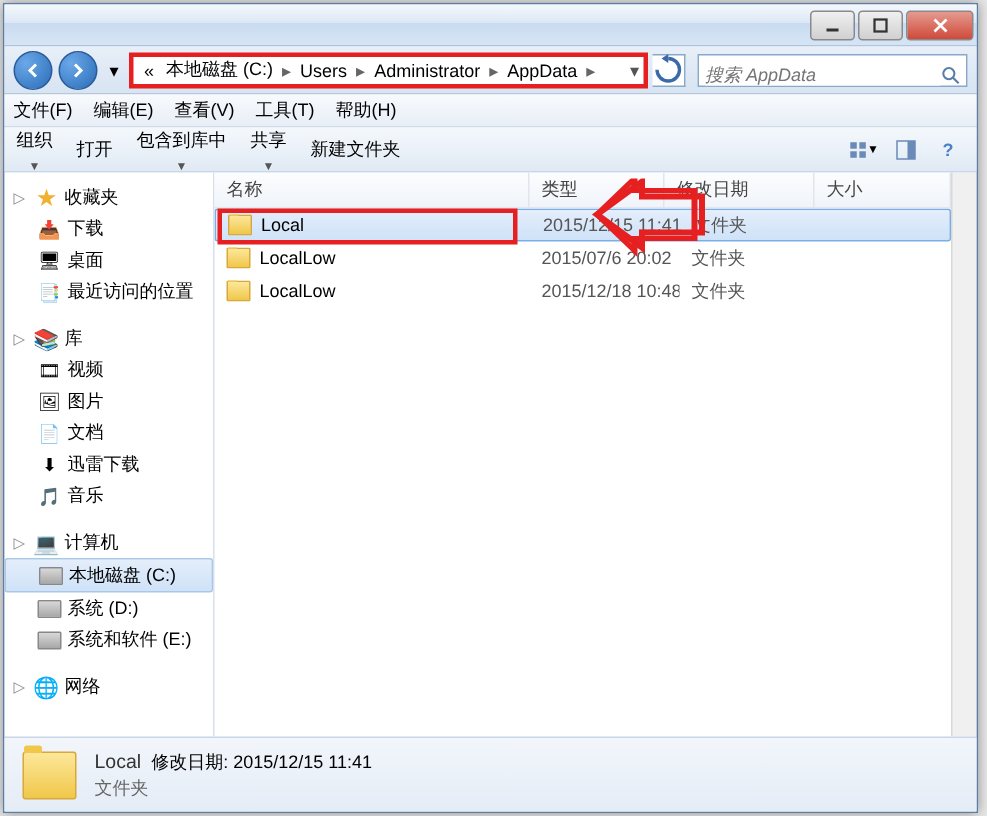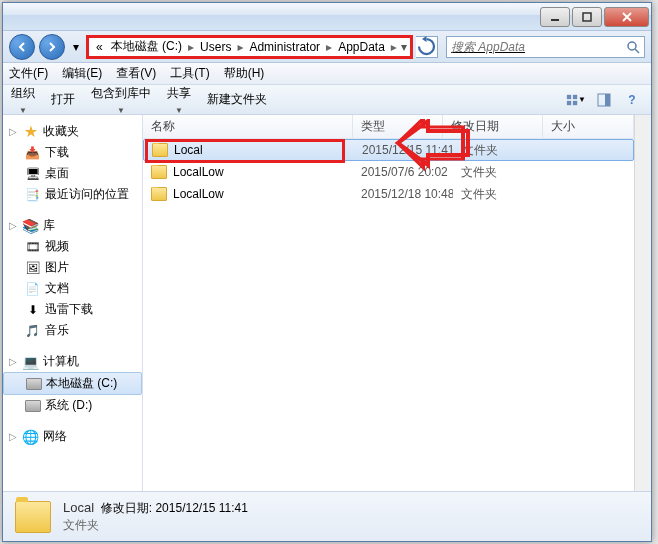--- a/index.html
+++ b/index.html
@@ -11,21 +11,21 @@
 .winbtn svg { width: 10px; height: 10px; }
 .navbar { height: 32px; background: linear-gradient(#e8eff8,#d7e4f2); display: flex; align-items: center; padding: 0 6px; border-bottom: 1px solid #b8c8dc; gap: 4px; }
 .navbtn { width: 26px; height: 26px; border-radius: 50%; background: radial-gradient(circle at 30% 30%, #6aa8e8, #2a6cb8); border: 1px solid #2a5a9a; display: flex; align-items: center; justify-content: center; cursor: pointer; }
 .navbtn svg { width: 12px; height: 12px; fill: #fff; }
 .navdrop { width: 14px; height: 18px; display: flex; align-items: center; justify-content: center; cursor: pointer; }
 .address { flex: 1; height: 22px; background: #fff; border: 1px solid #8aa8c8; display: flex; align-items: center; padding: 0 4px; position: relative; }
 .address-highlight { position: absolute; top: -2px; left: -2px; right: -2px; bottom: -2px; border: 3px solid #e62020; pointer-events: none; }
 .crumb { display: flex; align-items: center; padding: 0 4px; cursor: pointer; height: 100%; }
 .crumb-sep { color: #666; padding: 0 2px; }
 .addr-refresh { width: 22px; height: 22px; border: 1px solid #8aa8c8; border-left: none; background: #fff; display: flex; align-items: center; justify-content: center; cursor: pointer; }
-.searchbox { width: 199px; height: 22px; background: #fff; border: 1px solid #8aa8c8; display: flex; align-items: center; padding: 0 4px; margin-left: 4px; text-decoration: underline; }
+.searchbox { width: 180px; height: 22px; background: #fff; border: 1px solid #8aa8c8; display: flex; align-items: flex-end; padding: 0 4px; margin-left: 4px; }
 .searchbox input { border: none; outline: none; flex: 1; color: #888; font-style: italic; }
 .searchbox svg { width: 14px; height: 14px; fill: #5a7ea8; }
 .menubar { height: 22px; background: linear-gradient(#f8fafd,#e8eef6); display: flex; align-items: center; padding: 0 6px; gap: 14px; border-bottom: 1px solid #d0dae8; }
 .menuitem { cursor: pointer; }
 .toolbar { height: 30px; background: linear-gradient(#f4f8fc,#e0eaf4); display: flex; align-items: center; padding: 0 8px; gap: 16px; border-bottom: 1px solid #c8d6e8; }
 .tbitem { display: flex; align-items: center; gap: 4px; cursor: pointer; flex-direction: column; }
 .tbitem .drop { font-size: 8px; color: #555; }
 .tbright { margin-left: auto; display: flex; gap: 6px; }
 .tbicon { width: 22px; height: 22px; display: flex; align-items: center; justify-content: center; cursor: pointer; border: 1px solid transparent; }
 .body { flex: 1; display: flex; overflow: hidden; }
@@ -234,20 +234,24 @@
             <span>计算机</span>
           </div>
         <div class="sbitem sel">
             <span class="drive-ico"></span>
             <span>本地磁盘 (C:)</span>
           </div>
         <div class="sbitem">
             <span class="drive-ico"></span>
             <span>系统 (D:)</span>
           </div>
+        <div class="sbitem">
+            <span class="drive-ico"></span>
+            <span>系统和软件 (E:)</span>
+          </div>
       </div>
       <div class="sbgroup">
         <div class="sbhead">
             <span class="exp">▷</span>
             <span class="ico net-ico">🌐</span>
             <span>网络</span>
           </div>
         <div class="sbitem"></div>
 
       </div>

